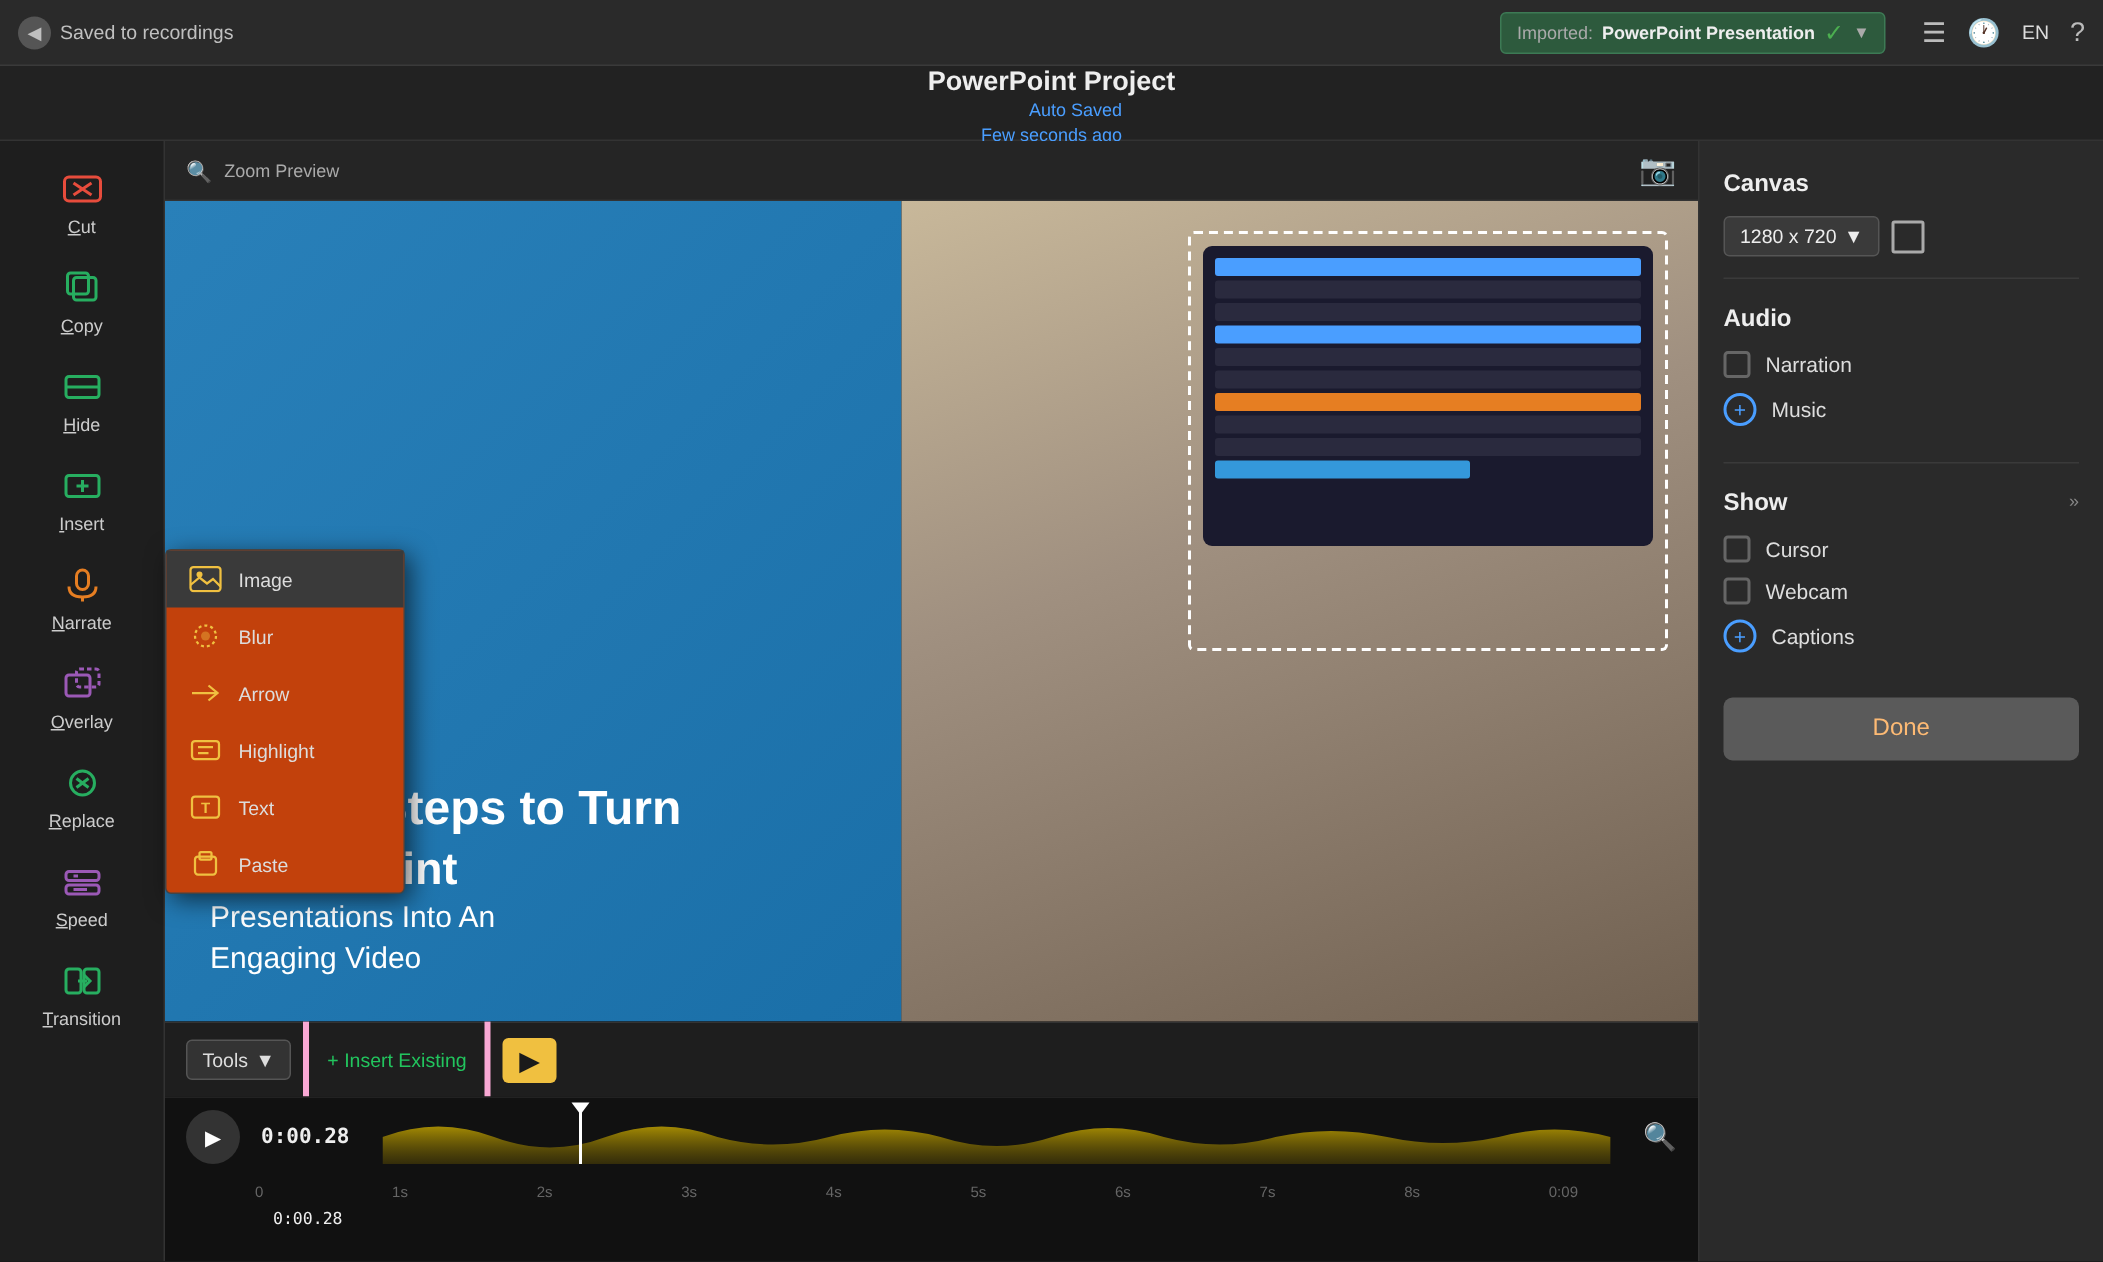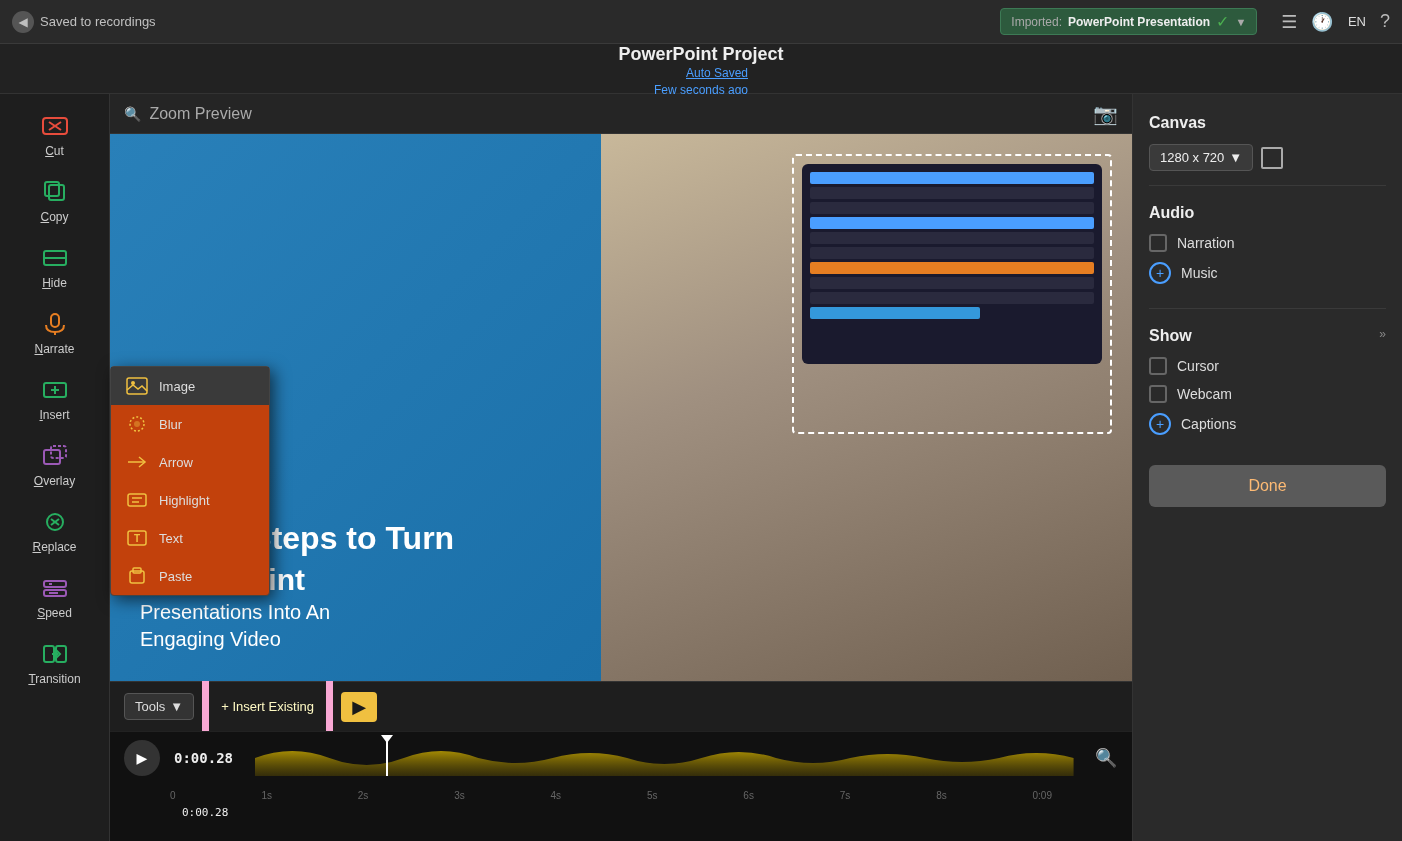--- a/index.html
+++ b/index.html
@@ -90,21 +90,20 @@
       font-size: 18px;
       font-weight: 600;
       color: #eee;
       flex: 1;
     }
     .auto-saved {
       text-align: right;
       font-size: 12px;
       color: #4a9eff;
       line-height: 1.4;
-      text-decoration: underline;
     }
     .proj-actions {
       display: flex;
       align-items: center;
       gap: 8px;
       margin-left: 16px;
     }
     .proj-action-btn {
       background: #3a3a3a;
       border: none;
@@ -226,21 +225,21 @@
       height: 40px;
       background: #252525;
       display: flex;
       align-items: center;
       padding: 0 14px;
       gap: 8px;
       border-bottom: 1px solid #333;
     }
     .zoom-search-icon { color: #999; font-size: 14px; }
     .zoom-label {
-      font-size: 16px;
+      font-size: 12px;
       color: #aaa;
     }
     .zoom-spacer { flex: 1; }
     .screenshot-icon {
       color: #aaa;
       font-size: 20px;
       cursor: pointer;
     }
 
     .canvas-area {
@@ -351,23 +350,23 @@
       color: #ddd;
       font-size: 13px;
       padding: 5px 10px;
       cursor: pointer;
       display: flex;
       align-items: center;
       gap: 5px;
     }
     .insert-existing-btn {
       background: transparent;
-      border: 7px solid #f9a8d4;
+      border: 4px solid #f9a8d4;
       border-radius: 4px;
-      color: #fef9c3;
+      color: #22c55e;
       font-size: 13px;
       padding: 20px 12px;
       cursor: pointer;
       display: flex;
       align-items: center;
       gap: 5px;
     }
     .record-btn {
       background: #f0c040;
       border: none;
@@ -591,37 +590,37 @@
           <rect x="2" y="4" width="22" height="14" rx="2" fill="none" stroke="#27ae60" stroke-width="2"></rect>
           <line x1="2" y1="11" x2="24" y2="11" stroke="#27ae60" stroke-width="2"></line>
         </svg>
       </div>
       <span class="label"><span class="underline-char">H</span>ide</span>
     </div>
 
     <div class="sidebar-item">
       <div class="icon-box">
         <svg width="26" height="24" viewBox="0 0 26 24" fill="none">
+          <rect x="2" y="5" width="22" height="14" rx="2" fill="none" stroke="#27ae60" stroke-width="2"></rect>
+          <line x1="13" y1="8" x2="13" y2="16" stroke="#27ae60" stroke-width="2"></line>
+          <line x1="9" y1="12" x2="17" y2="12" stroke="#27ae60" stroke-width="2"></line>
+        </svg>
+      </div>
+      <span class="label"><span class="underline-char">I</span>nsert</span>
+    </div>
+
+    <div class="sidebar-item">
+      <div class="icon-box">
+        <svg width="26" height="24" viewBox="0 0 26 24" fill="none">
           <rect x="9" y="2" width="8" height="13" rx="4" fill="none" stroke="#e67e22" stroke-width="2"></rect>
           <path d="M4 13 Q4 20 13 20 Q22 20 22 13" stroke="#e67e22" stroke-width="2" fill="none"></path>
           <line x1="13" y1="20" x2="13" y2="23" stroke="#e67e22" stroke-width="2"></line>
         </svg>
       </div>
       <span class="label"><span class="underline-char">N</span>arrate</span>
-    </div>
-
-    <div class="sidebar-item">
-      <div class="icon-box">
-        <svg width="26" height="24" viewBox="0 0 26 24" fill="none">
-          <rect x="2" y="5" width="22" height="14" rx="2" fill="none" stroke="#27ae60" stroke-width="2"></rect>
-          <line x1="13" y1="8" x2="13" y2="16" stroke="#27ae60" stroke-width="2"></line>
-          <line x1="9" y1="12" x2="17" y2="12" stroke="#27ae60" stroke-width="2"></line>
-        </svg>
-      </div>
-      <span class="label"><span class="underline-char">I</span>nsert</span>
     </div>
 
     <div class="sidebar-item">
       <div class="icon-box">
         <svg width="26" height="24" viewBox="0 0 26 24" fill="none">
           <rect x="2" y="6" width="16" height="14" rx="2" fill="none" stroke="#9b59b6" stroke-width="2"></rect>
           <rect x="9" y="2" width="15" height="12" rx="2" fill="none" stroke="#9b59b6" stroke-width="2" stroke-dasharray="3 2"></rect>
         </svg>
       </div>
       <span class="label"><span class="underline-char">O</span>verlay</span>

